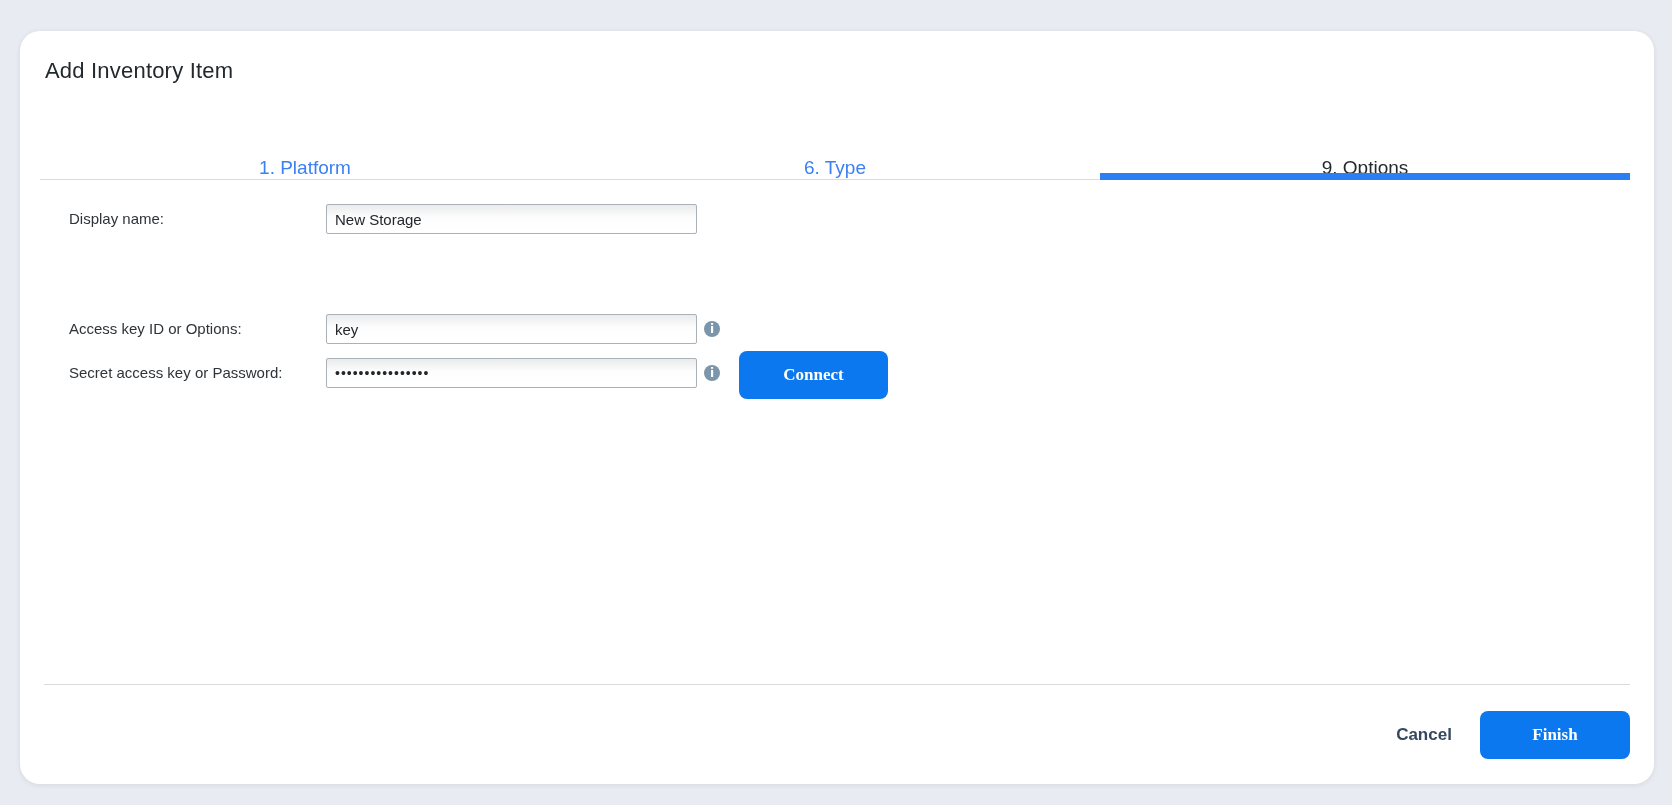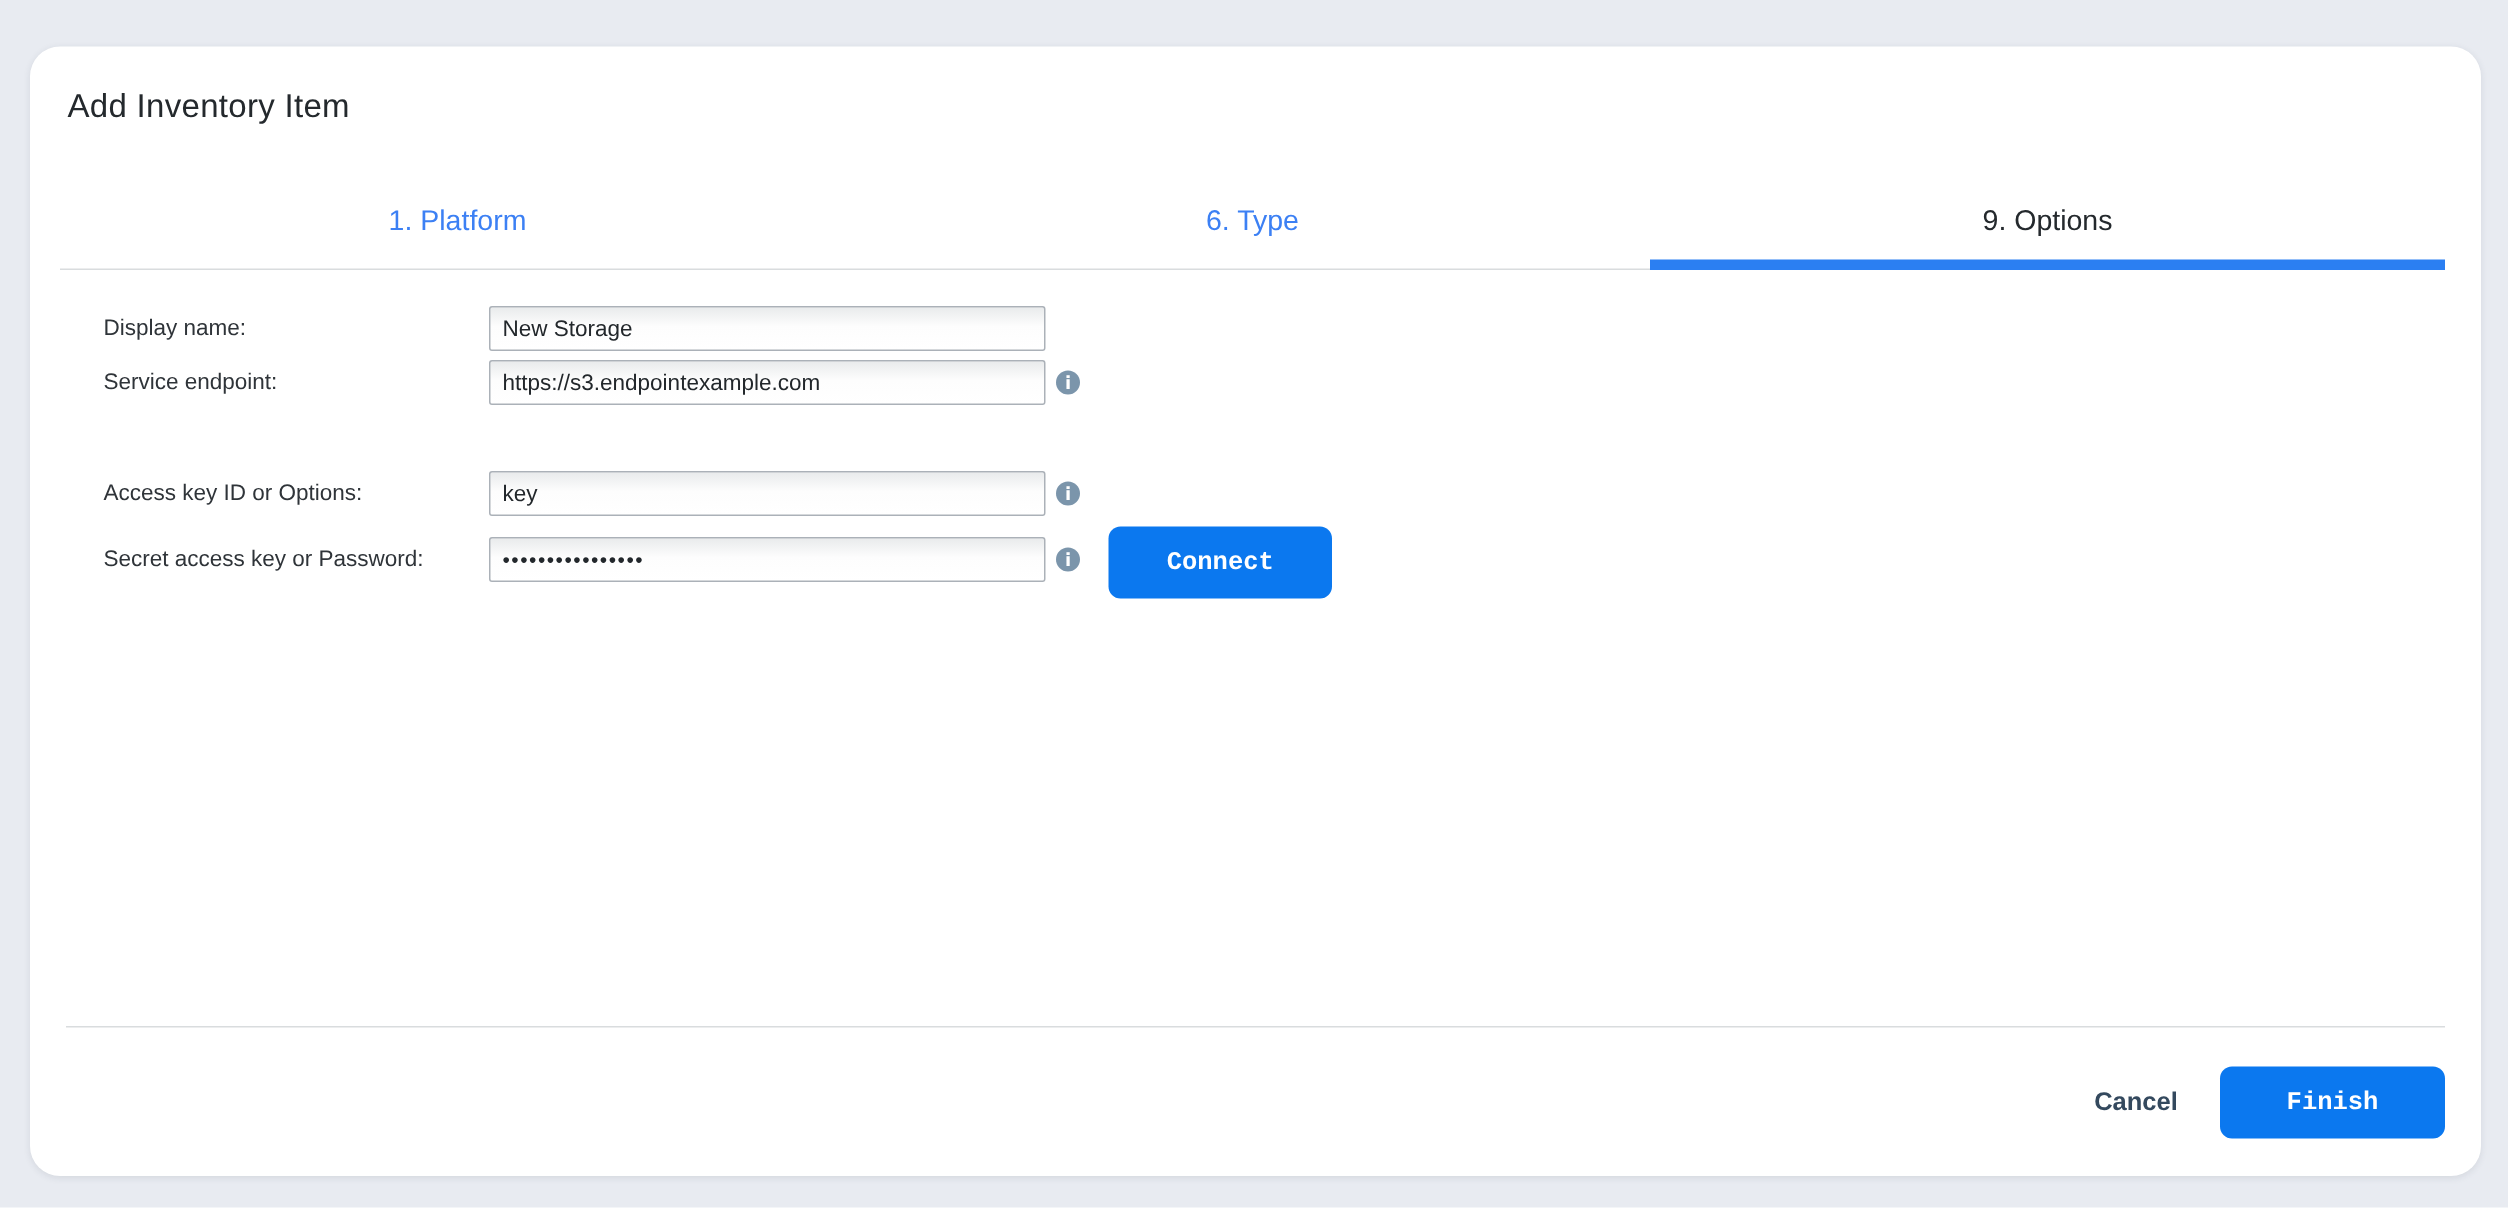--- a/index.html
+++ b/index.html
@@ -38,21 +38,21 @@
   .tabs{
     position:absolute;
     left:20px; top:85px;
     width:1590px; height:64px;
     display:flex;
     border-bottom:1px solid #d9dcde;
   }
   .tab{
     flex:1 1 0;
     display:flex;
-    align-items:center;
+    align-items:flex-end;
     justify-content:center;
     font-size:19px;
     color:var(--tab-link-blue);
     position:relative;
     cursor:pointer;
   }
   .tab.active{
     color:#24292d;
     cursor:default;
   }
@@ -116,21 +116,21 @@
     font-weight:bold;
     line-height:16px;
     font-family:"DejaVu Sans", sans-serif;
   }
   .info-icon::after{content:"i";}
   .btn{
     border:none;
     border-radius:8px;
     background:var(--accent-blue);
     color:#ffffff;
-    font-family:Liberation Mono, monospace;
+    font-family:Liberation Serif, serif;
     font-size:17px;
     font-weight:bold;
     cursor:pointer;
   }
   .connect-btn{
     position:absolute;
     left:719px;
     top:320px;
     width:149px;
     height:48px;
@@ -183,25 +183,20 @@
     <div class="tab active">
       <span>9. Options</span>
     </div>
   </div>
 
   <div class="row" style="top:173px">
     <label class="flabel">Display name:</label>
     <input class="finput" value="New Storage" style="">
   </div>
 
-  <div class="row" style="top:209px">
-    <label class="flabel">Service endpoint:</label>
-    <input class="finput" value="https://s3.endpointexample.com" style="">
-    <span class="info-icon"></span>
-  </div>
 
 
   <div class="row" style="top:283px">
     <label class="flabel">Access key ID or Options:</label>
     <input class="finput" value="key" style="">
     <span class="info-icon"></span>
   </div>
 
   <div class="row" style="top:327px">
     <label class="flabel">Secret access key or Password:</label>

